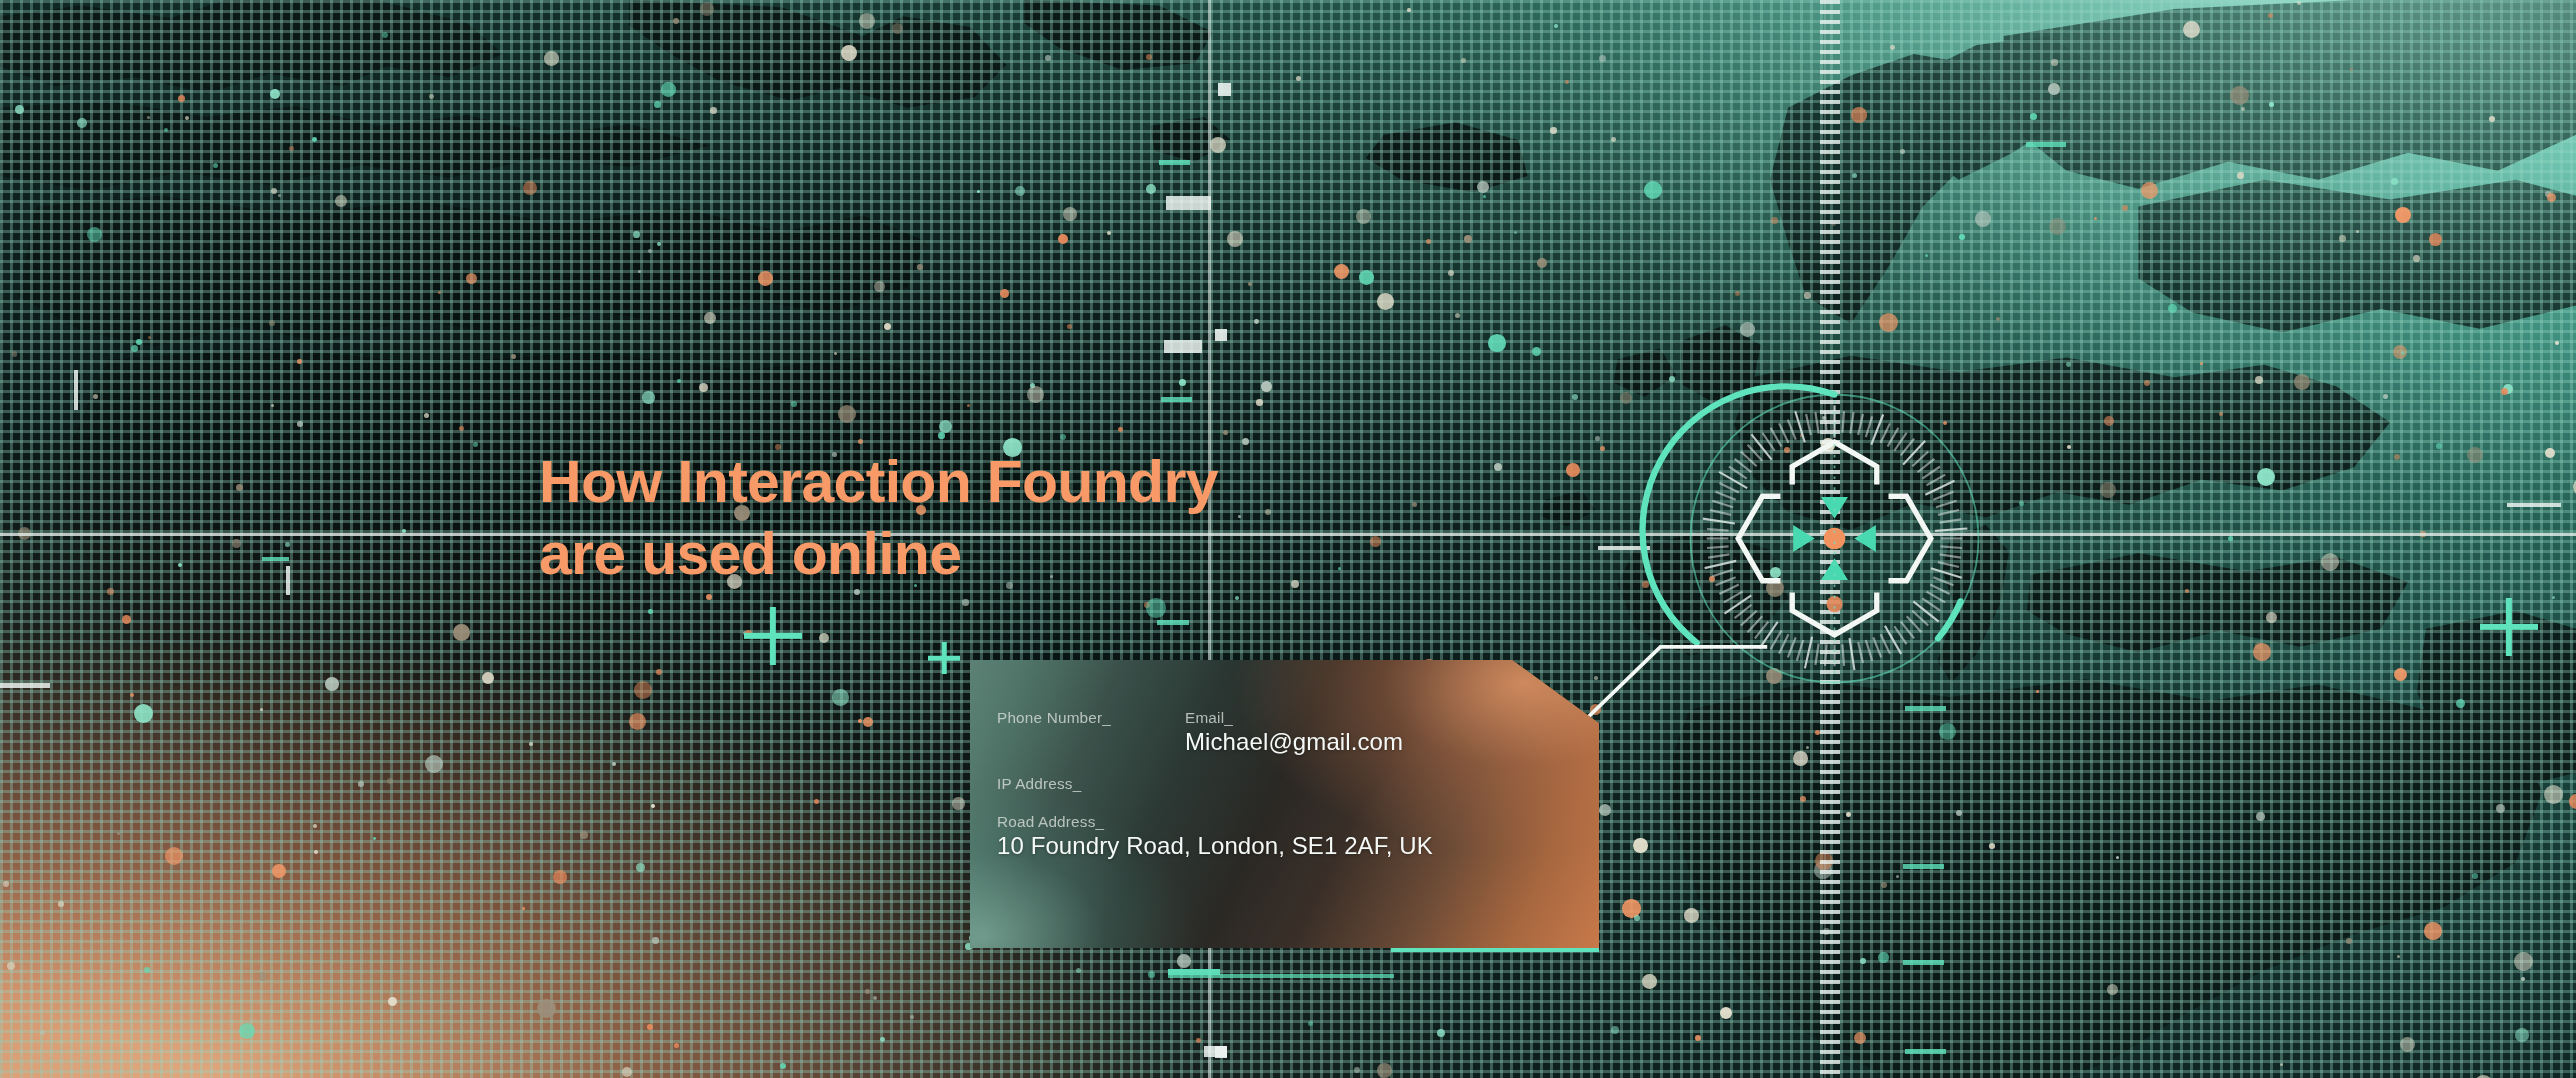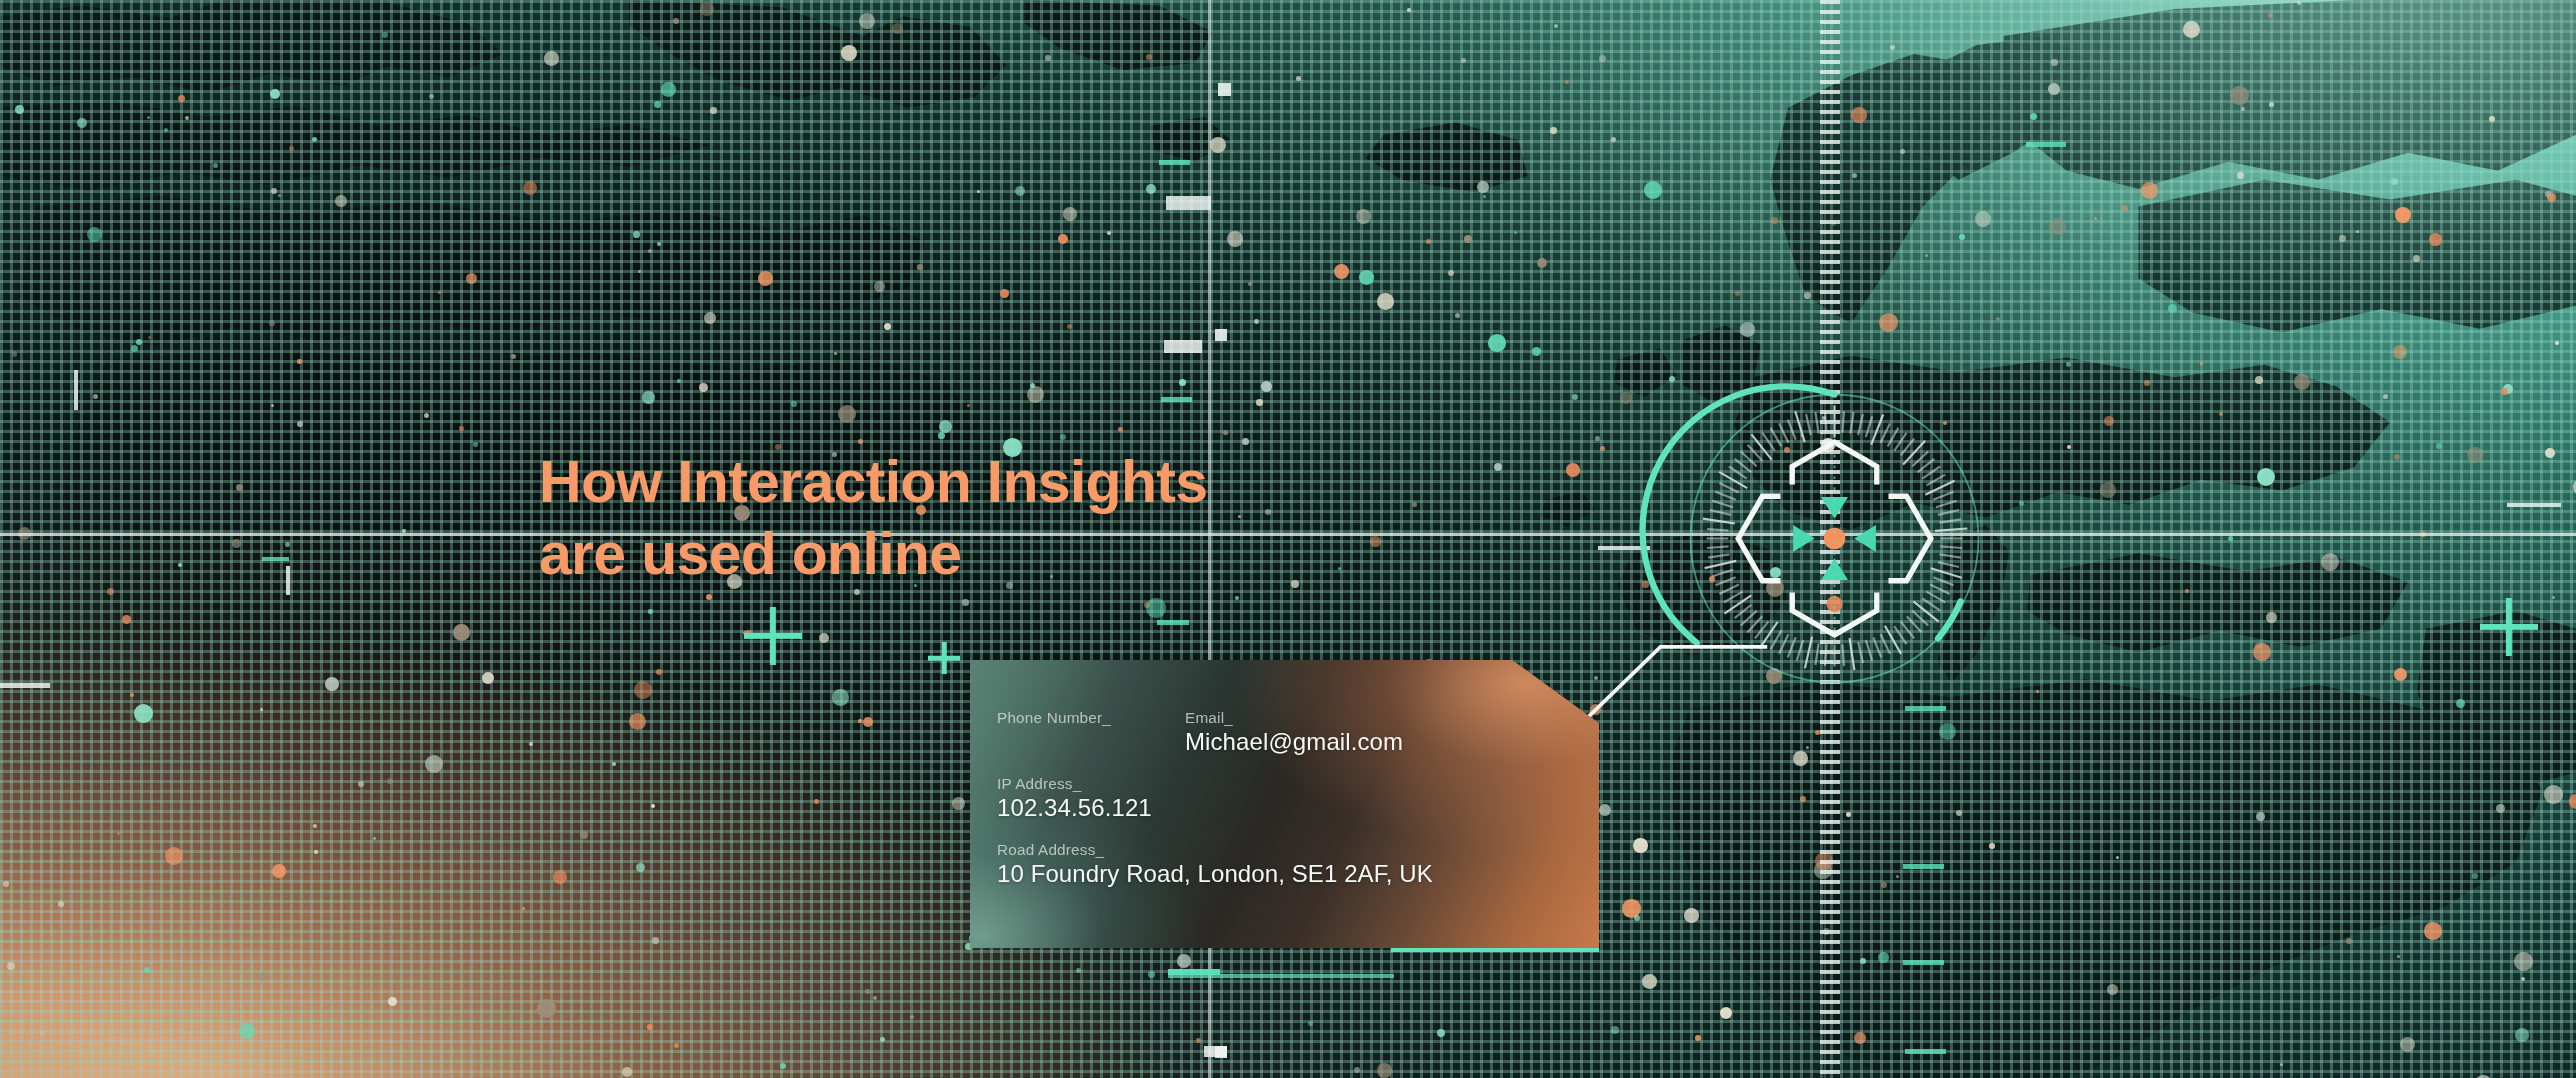--- a/index.html
+++ b/index.html
@@ -753,26 +753,25 @@
     <div id="card-fields">
         <div class="fld">
           <div class="fld-label">Phone Number_</div>
         </div>
         <div class="fld">
           <div class="fld-label">Email_</div>
           <div class="fld-value">Michael@gmail.com</div>
         </div>
         <div class="fld">
           <div class="fld-label">IP Address_</div>
-          <div class="fld-value">102.34.56.121</div>
         </div>
         <div class="fld wide">
           <div class="fld-label">Road Address_</div>
           <div class="fld-value">10 Foundry Road, London, SE1 2AF, UK</div>
         </div>
       </div>
   </div>
 
-  <div id="title">How Interaction Insights
+  <div id="title">How Interaction Foundry
 are used online</div>
 
 </div>
 
 
 </body></html>

